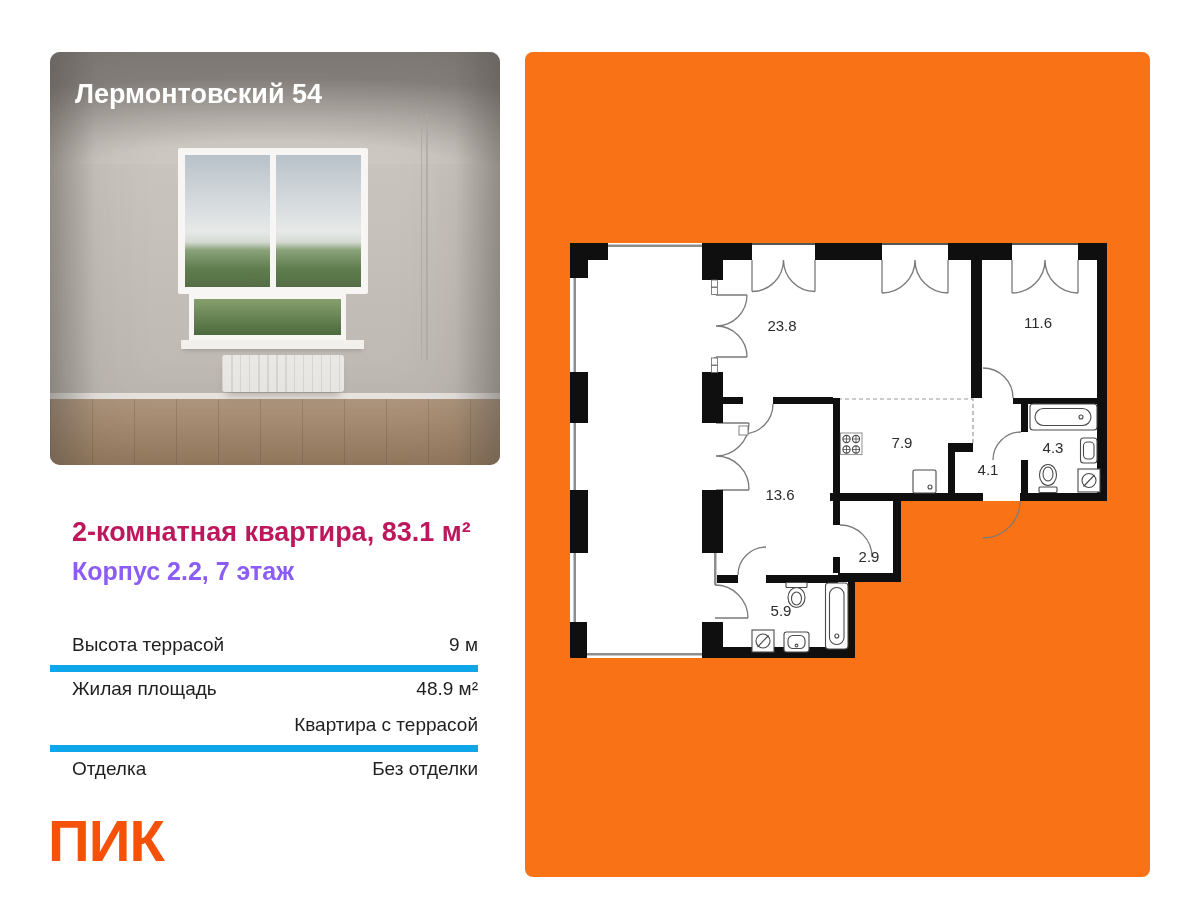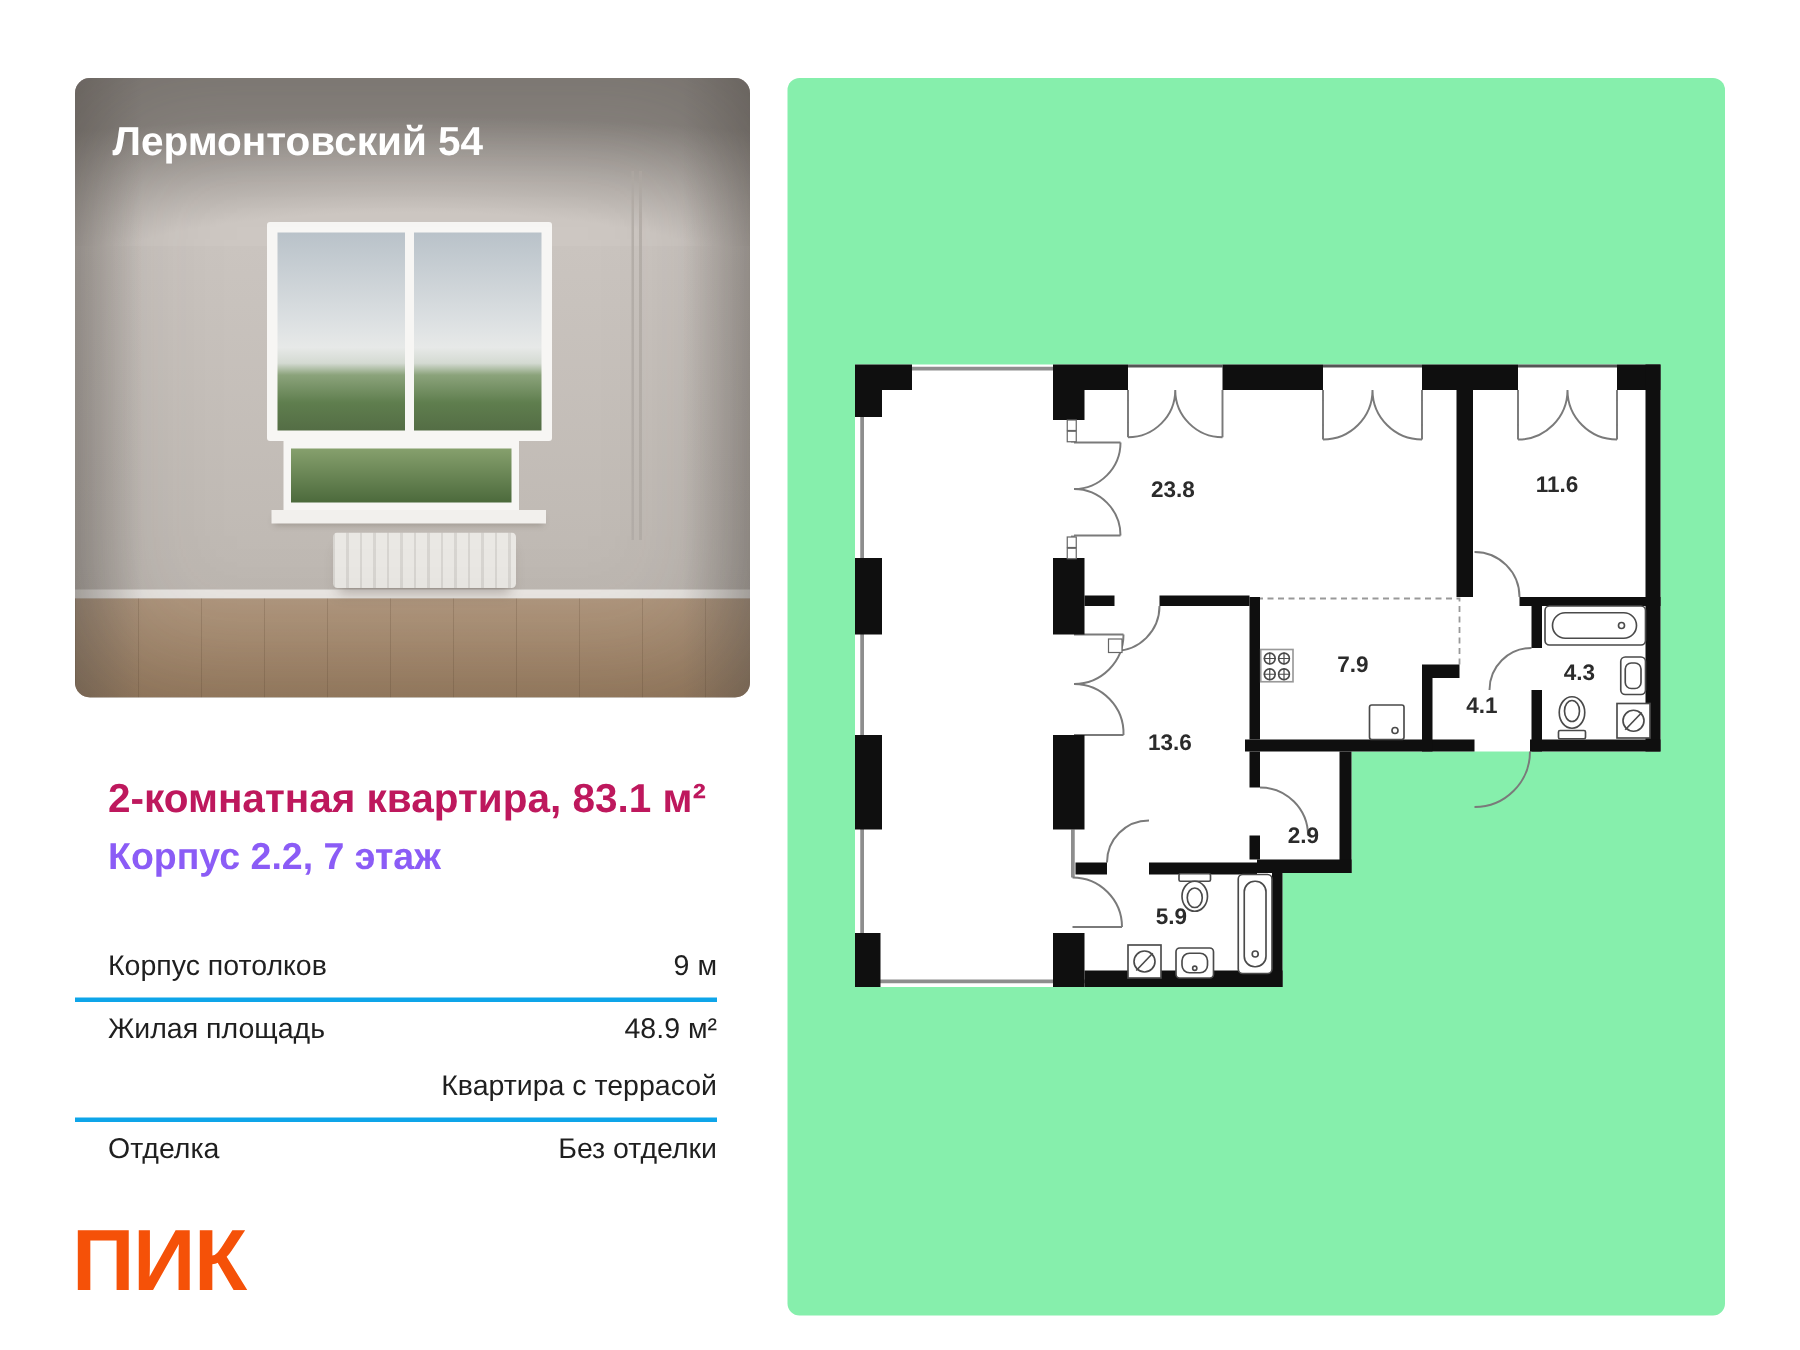--- a/index.html
+++ b/index.html
@@ -42,30 +42,30 @@
       rgba(96,90,84,0) 90%, rgba(96,90,84,.35) 100%);
     box-shadow:inset 0 0 90px rgba(55,50,46,.34); }
   .ph-title { left:25px; top:27px; color:#fff; font-size:27px; font-weight:700; }
 
   .h1 { left:72px; top:517px; font-size:27px; font-weight:700; color:#be185d; }
   .h2 { left:72px; top:557px; font-size:25px; font-weight:700; color:#8b5cf6; }
 
   .spec-table { left:50px; top:625px; width:428px; }
   .spec-row { display:flex; justify-content:space-between; align-items:center;
     height:40px; padding-left:22px; font-size:19px; color:#1f1f1f; }
-  .spec-row.b { border-top:3px solid #0ea5e9; }
+  .spec-row.b { border-top:7px solid #0ea5e9; }
   .spec-label { color:#1f1f1f; }
   .spec-value { color:#1f1f1f; }
 
   .pik-logo { left:48px; top:812px; font-size:58px; line-height:1; font-weight:800;
     letter-spacing:-1px; color:#f55108; }
 
   
   .plan-panel { left:525px; top:52px; width:625px; height:825px;
-    background:#86efac; border-radius:8px; overflow:hidden;font-weight:bold; }
+    background:#f97316; border-radius:8px; overflow:hidden; }
   svg text { font-family:"Liberation Sans","DejaVu Sans",sans-serif; font-size:15px;
     fill:#2b2b2b; text-anchor:middle; }
 </style>
 </head>
 <body>
 
 <div class="card">
 
   <div class="abs photo">
     <div class="abs ph-ceiling"></div>
@@ -84,21 +84,21 @@
     <div class="abs ph-pipes"></div>
     <div class="abs ph-shade"></div>
     <div class="abs ph-title">Лермонтовский 54</div>
   </div>
 
   <div class="abs h1">2-комнатная квартира, 83.1 м²</div>
   <div class="abs h2">Корпус 2.2, 7 этаж</div>
 
   <div class="abs spec-table">
     <div class="spec-row">
-      <span class="spec-label">Корпус потолков</span>
+      <span class="spec-label">Высота террасой</span>
       <span class="spec-value">9 м</span>
     </div>
     <div class="spec-row b">
       <span class="spec-label">Жилая площадь</span>
       <span class="spec-value">48.9 м²</span>
     </div>
     <div class="spec-row">
       <span class="spec-label"></span>
       <span class="spec-value">Квартира с террасой</span>
     </div>

